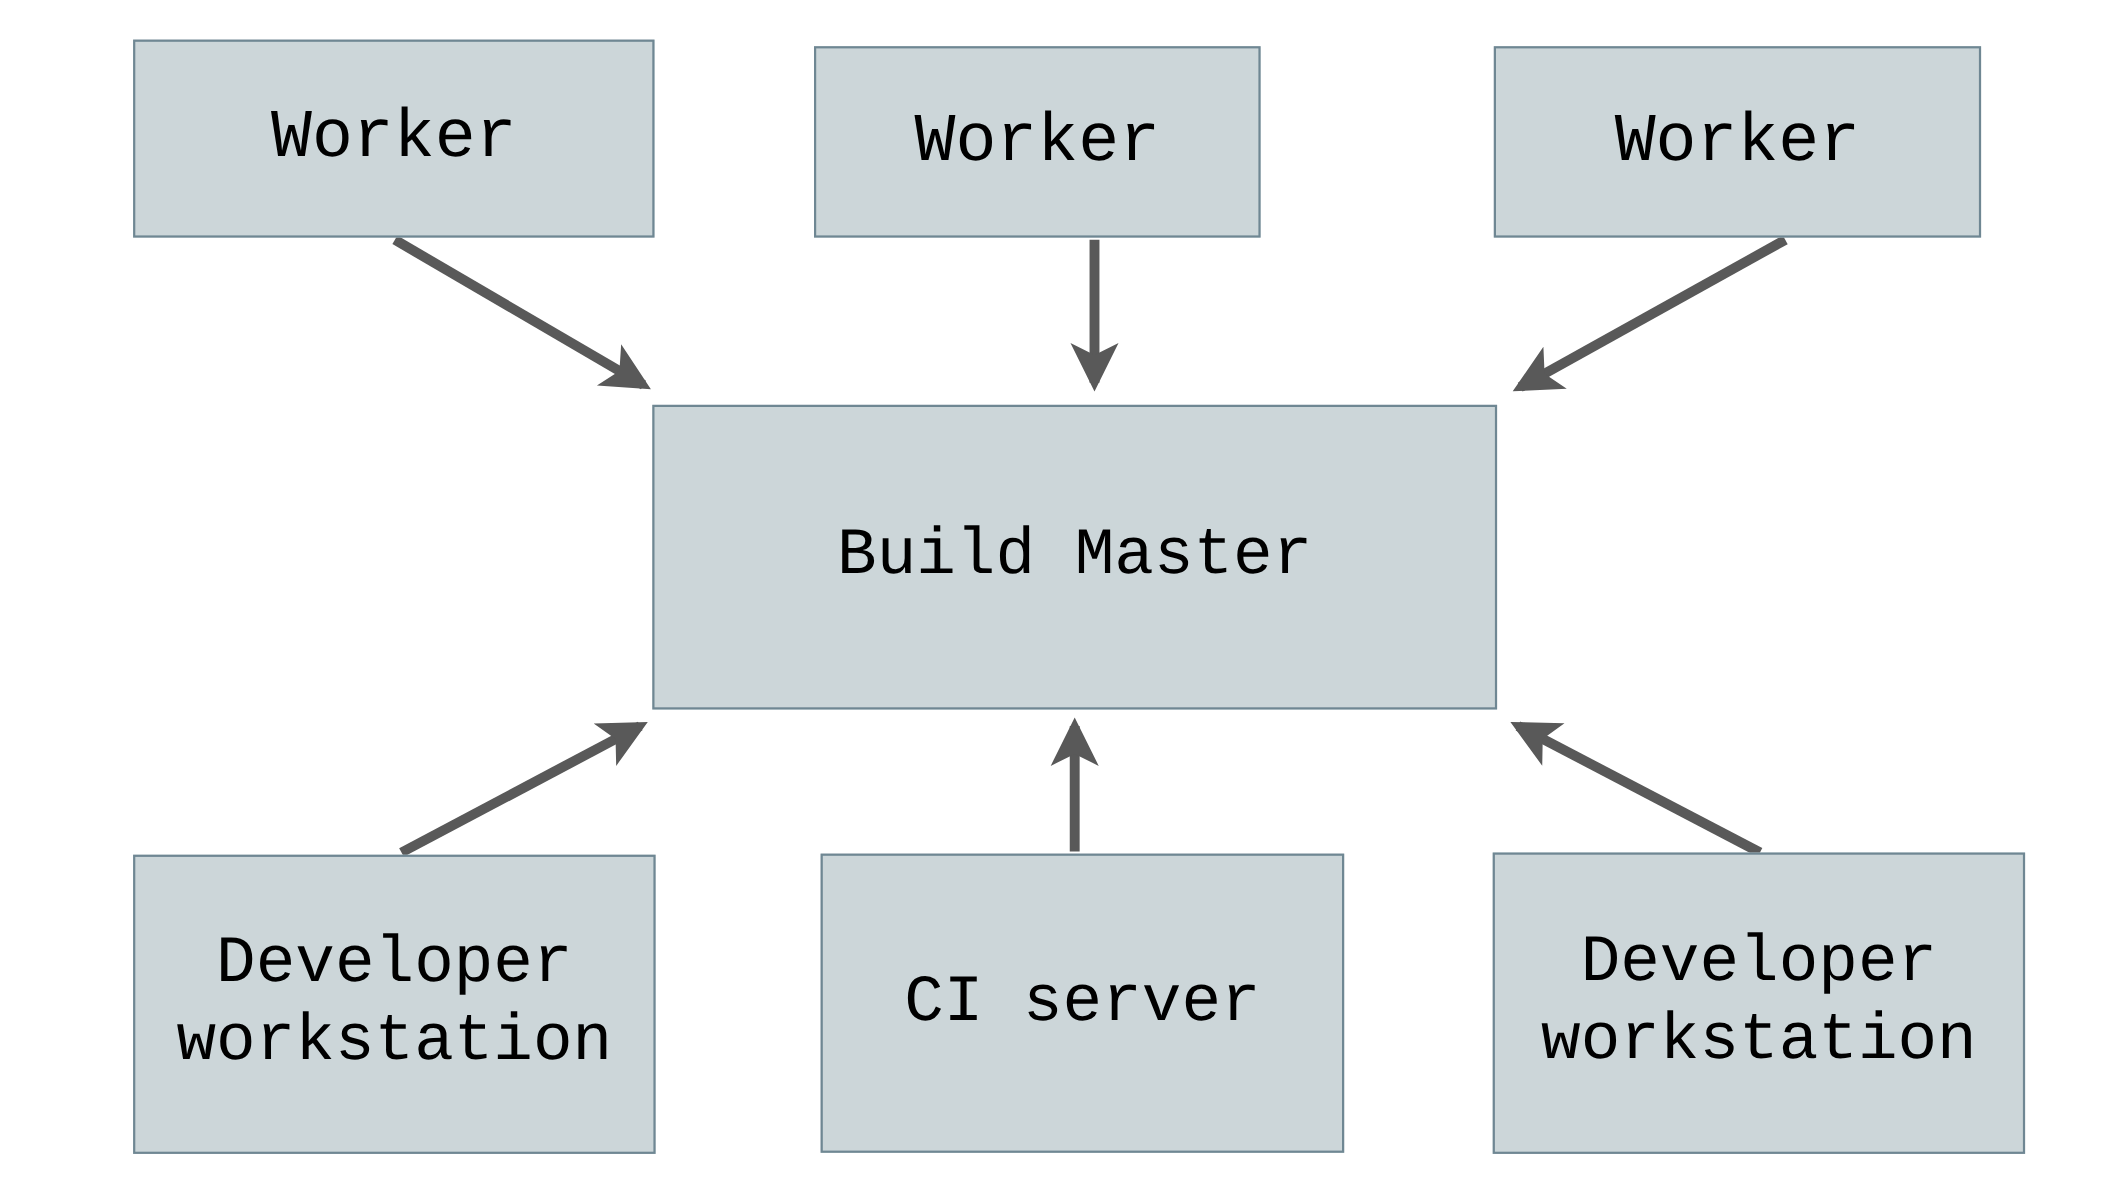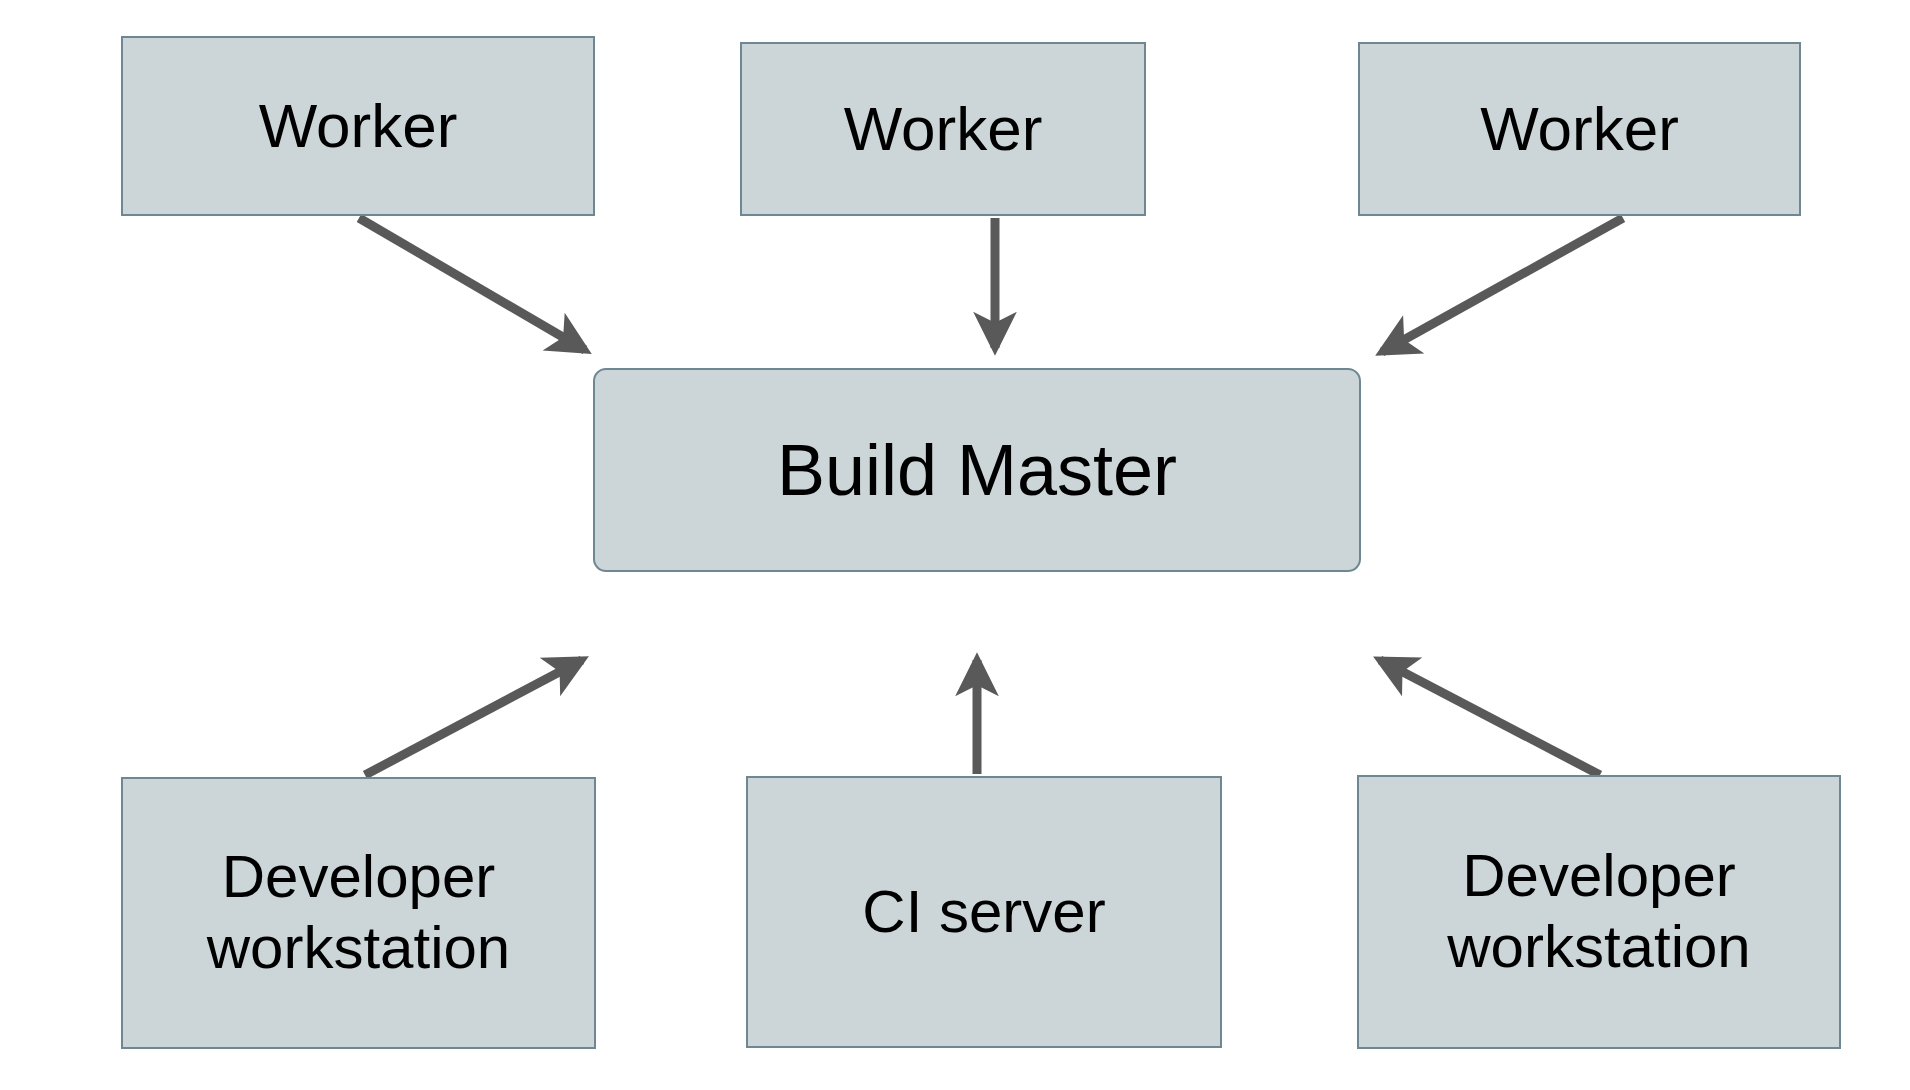--- a/index.html
+++ b/index.html
@@ -33,31 +33,32 @@
     box-sizing: border-box;
     background: #ccd6d9;
     border: 2px solid #6f8793;
     display: flex;
     align-items: center;
     justify-content: center;
     text-align: center;
     color: #000000;
     line-height: 1.18;
     z-index: 2;
+    font-family: Liberation Mono, monospace;
   }
   .node-label {
     display: block;
     padding: 0 10px;
     white-space: pre-line;
   }
   
   #node-worker-left   { left: 121px; top: 36px;  width: 474px; height: 180px; font-size: 62px; }
   #node-worker-mid    { left: 740px; top: 42px;  width: 406px; height: 174px; font-size: 62px; }
   #node-worker-right  { left: 1358px; top: 42px; width: 443px; height: 174px; font-size: 62px; }
-  #node-build-master  { left: 593px; top: 368px; width: 768px; height: 204px; font-size: 72px; border-radius: 13px; }
+  #node-build-master  { left: 593px; top: 368px; width: 768px; height: 277px; font-size: 60px; }
   #node-dev-left      { left: 121px; top: 777px; width: 475px; height: 272px; font-size: 60px; }
   #node-ci-server     { left: 746px; top: 776px; width: 476px; height: 272px; font-size: 60px; }
   #node-dev-right     { left: 1357px; top: 775px; width: 484px; height: 274px; font-size: 60px; }
 </style>
 </head>
 <body>
 
 <div id="diagram-canvas">
 
   <svg id="arrow-layer" viewBox="0 0 1910 1090" width="1910" height="1090" xmlns="http://www.w3.org/2000/svg">

